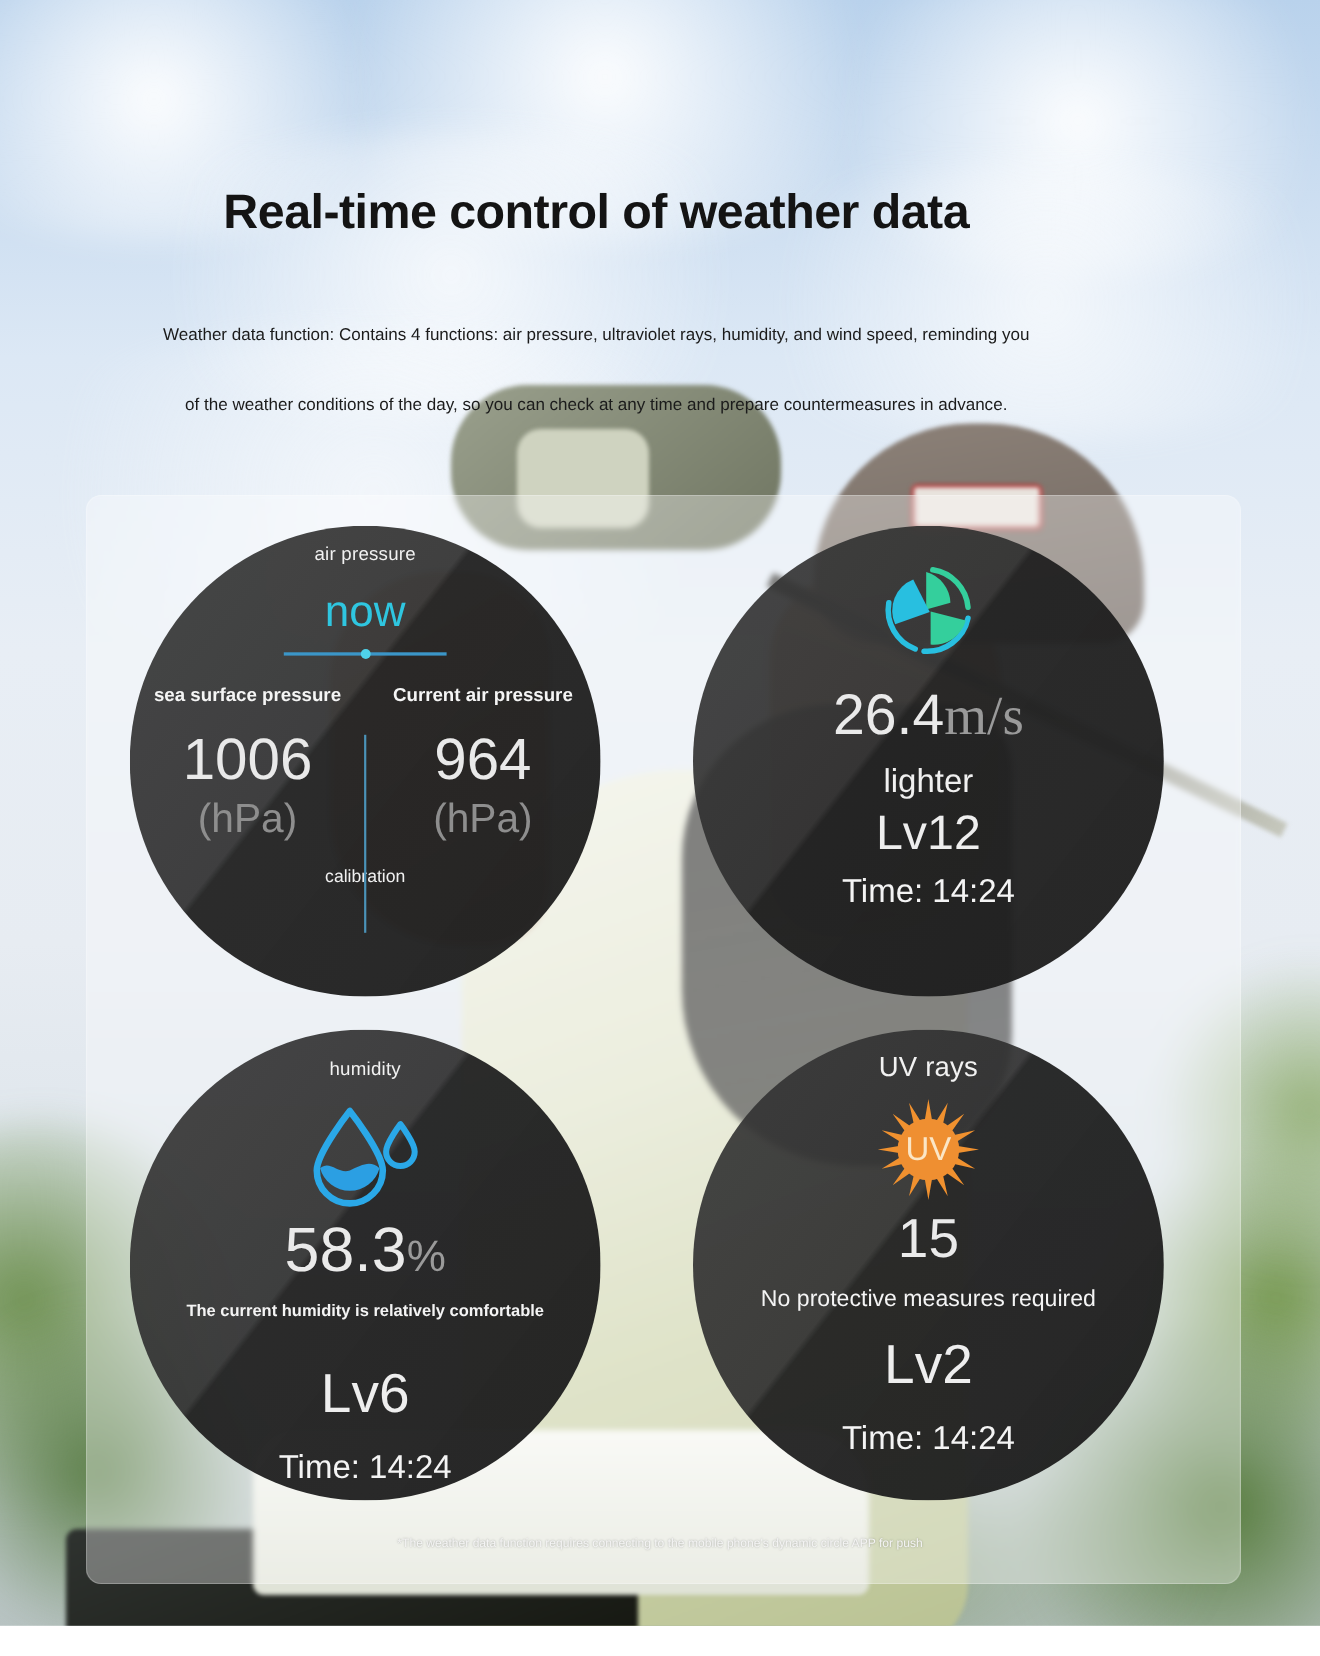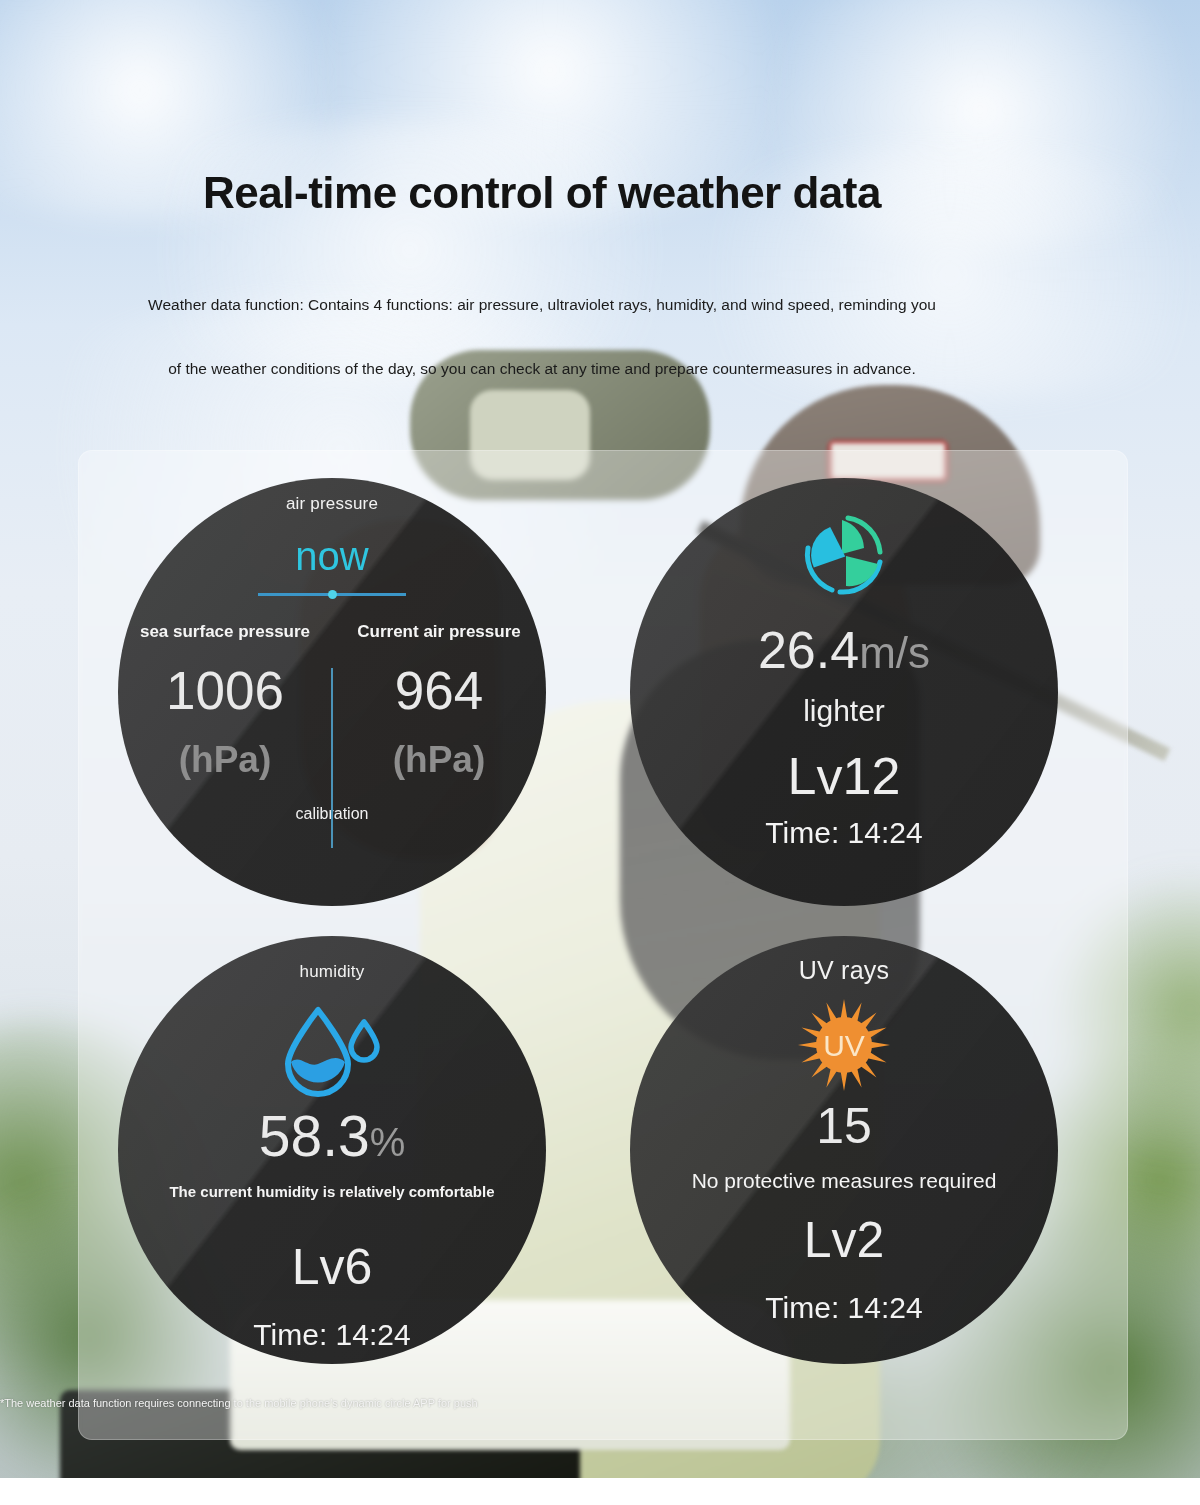--- a/index.html
+++ b/index.html
@@ -138,23 +138,23 @@
     color: #f5f5f5;
   }
   .ap-value {
     margin-top: 22px;
     font-size: 53px;
     font-weight: 300;
     color: #e9e9e9;
     line-height: 1;
   }
   .ap-unit {
-    margin-top: 24px;
+    margin-top: 8px;
     font-size: 37px;
-    font-weight: 700;
+    font-weight: 400;
     color: #8e8e8e;
     line-height: 1;
   }
   #ap-calibration {
     margin-top: 27px;
     font-size: 16px;
     color: #f0f0f0;
   }
 
   
@@ -165,23 +165,23 @@
   }
   .reading .suffix { color: #9a9a9a; font-weight: 300; }
   .desc { color: #f4f4f4; }
   .level { font-weight: 300; color: #eeeeee; line-height: 1; }
   .time  { font-weight: 400; color: #f4f4f4; }
 
   
   #tile-wind-speed .tile-title { margin-top: 28px; }
   #ws-icon { margin: 24px auto 0; display: block; }
   #ws-reading { margin-top: 18px; font-size: 52px; }
-  #ws-reading .suffix { font-size: 44px; }
+  #ws-reading .suffix { font-size: 50px; font-family: Liberation Serif, serif; }
   #ws-desc { margin-top: 18px; font-size: 30px; font-weight: 300; color: #f0f0f0; }
-  #ws-level { margin-top: 22px; font-size: 52px; }
+  #ws-level { margin-top: 8px; font-size: 44px; }
   #ws-time { margin-top: 14px; font-size: 30px; }
 
   
   #tile-humidity .tile-title { margin-top: 26px; }
   #hu-icon { margin: 16px auto 0; display: block; }
   #hu-reading { margin-top: 10px; font-size: 57px; }
   #hu-reading .suffix { font-size: 40px; }
   #hu-desc { margin-top: 18px; font-size: 15px; font-weight: 700; }
   #hu-level { margin-top: 42px; font-size: 50px; }
   #hu-time { margin-top: 26px; font-size: 30px; }
@@ -192,21 +192,21 @@
   #uv-reading { margin-top: 6px; font-size: 50px; }
   #uv-desc { margin-top: 18px; font-size: 21px; font-weight: 400; }
   #uv-level { margin-top: 22px; font-size: 50px; }
   #uv-time { margin-top: 26px; font-size: 30px; }
 
   
   #footnote {
     position: absolute;
     left: 0; top: 1397px;
     width: 1200px;
-    text-align: left;
+    text-align: center;
     font-size: 11px;
     color: #f4f4f4;
     text-shadow: 0 0 2px rgba(0,0,0,0.35);
   }
 </style>
 </head>
 <body>
 
 <div id="photo-stage">
   <div class="cloud" style="left:-120px; top:-40px; width:520px; height:260px;"></div>

